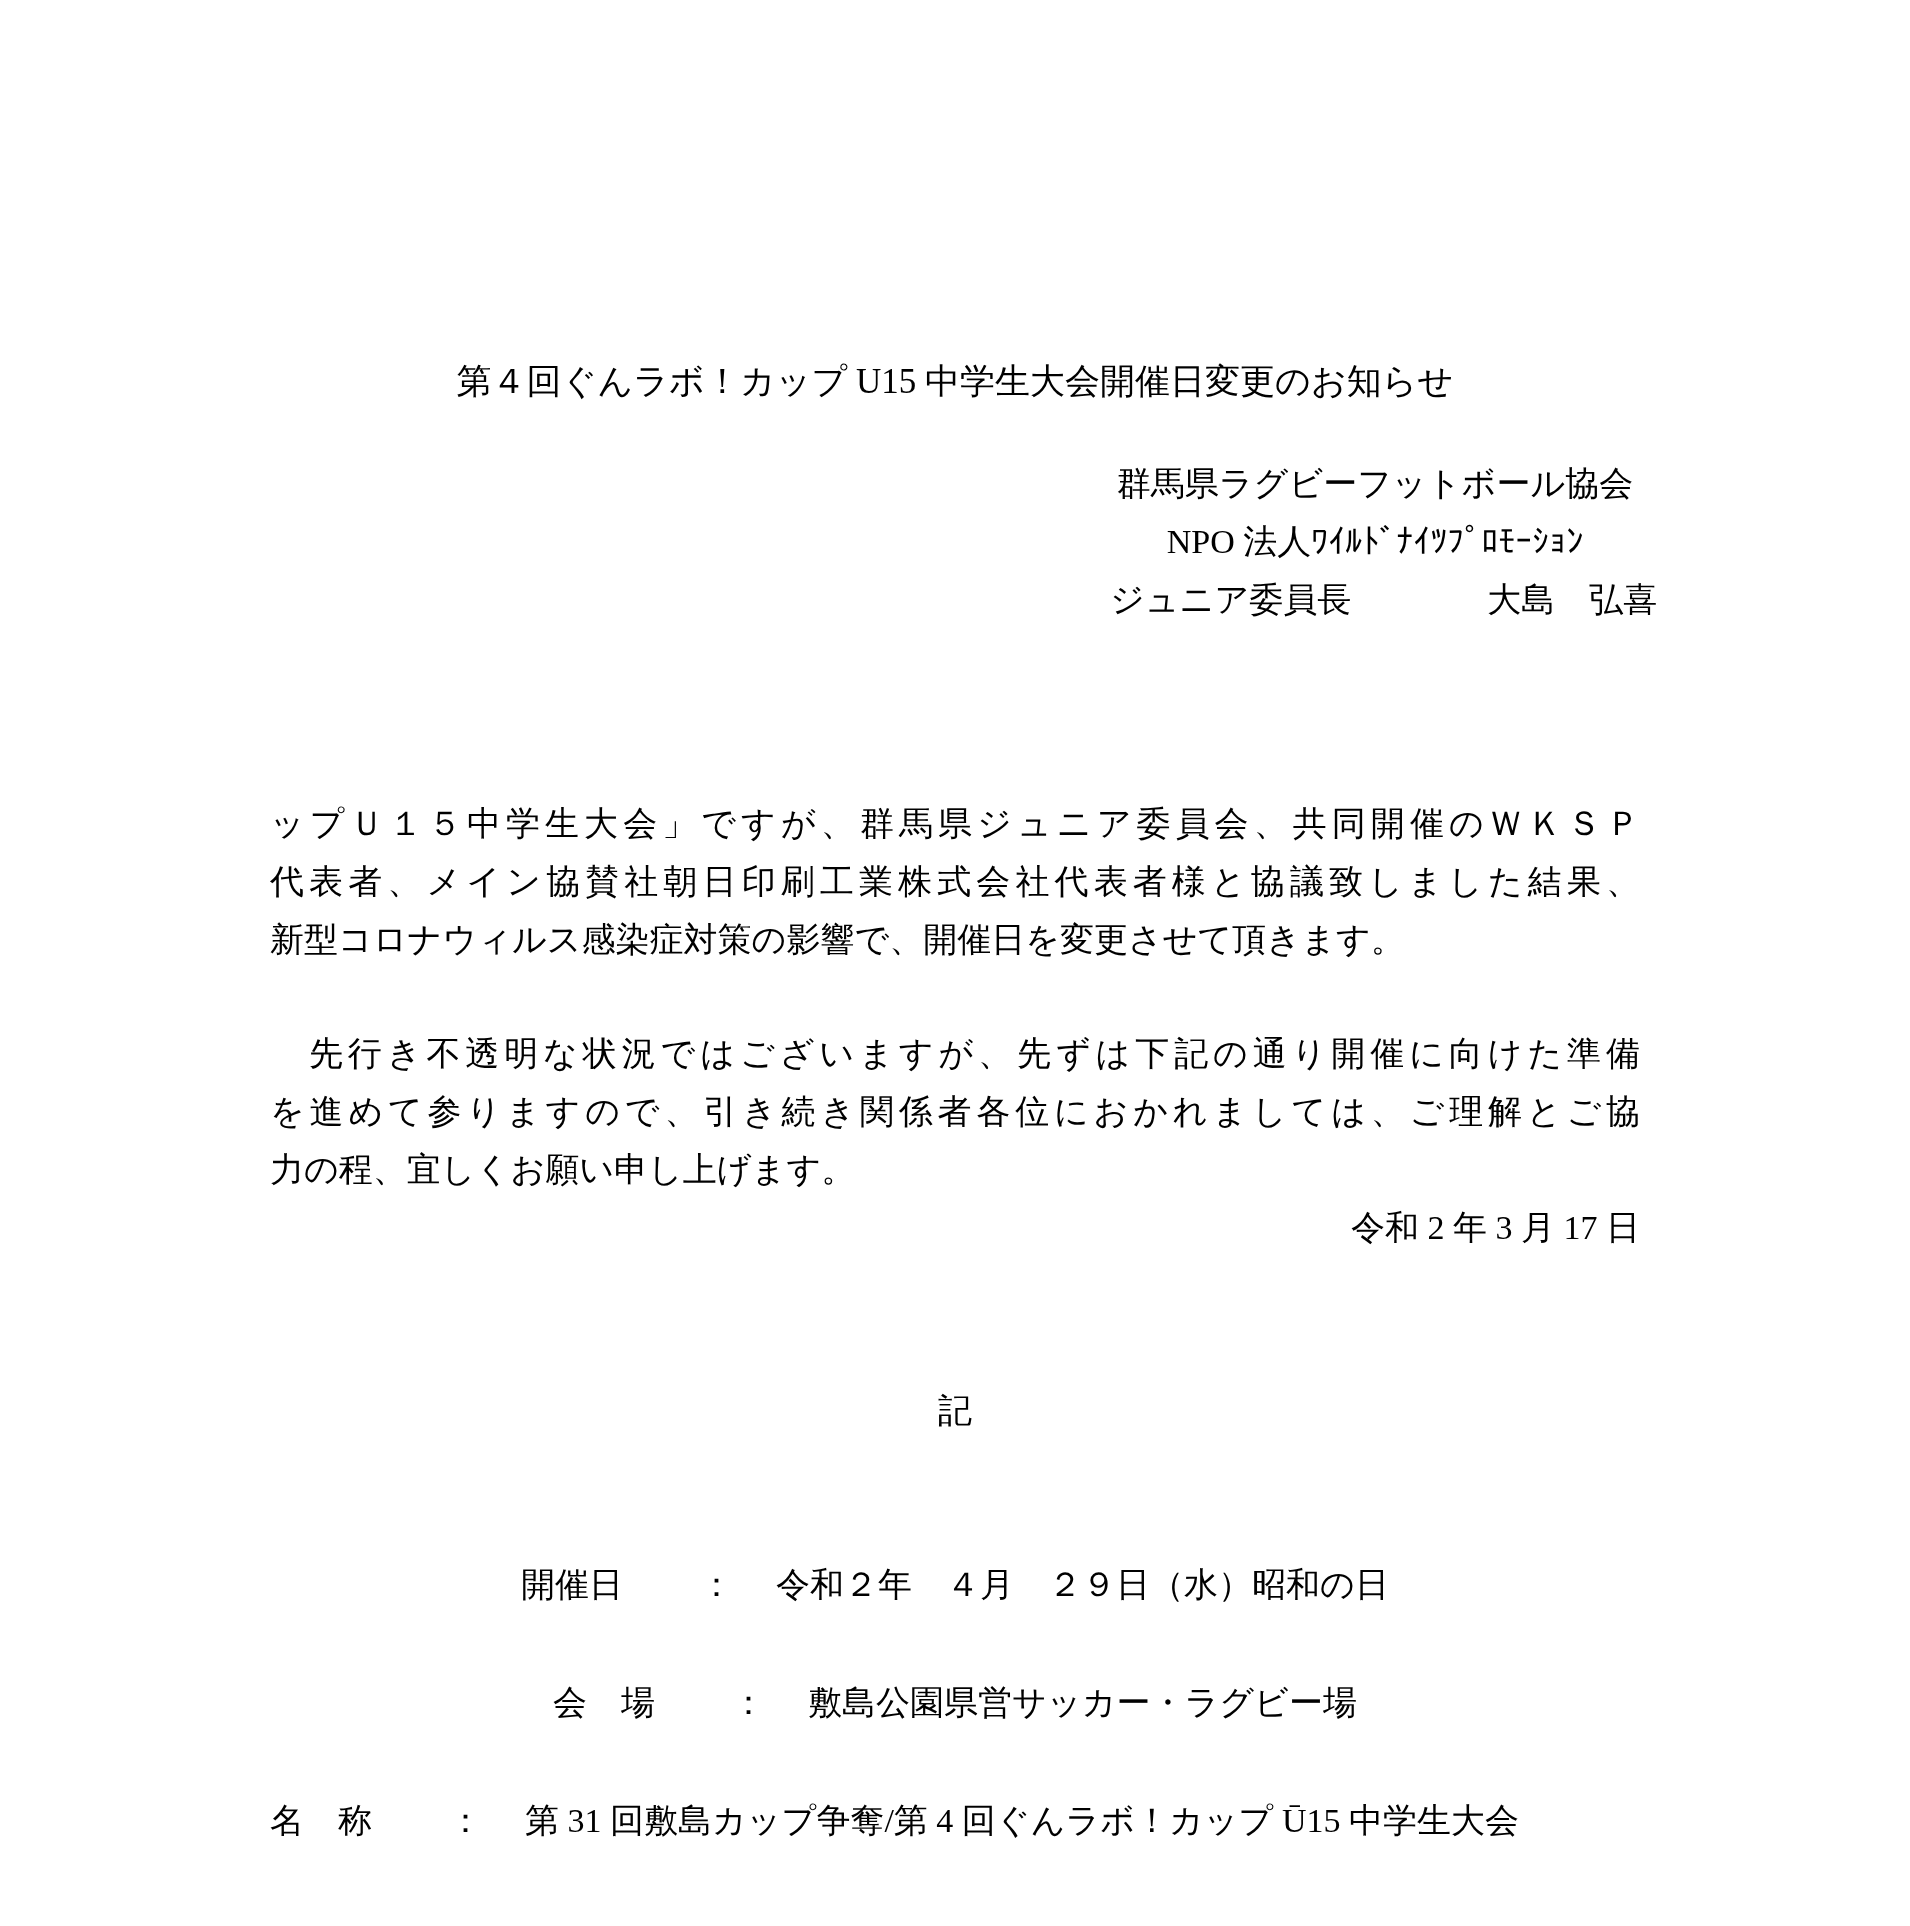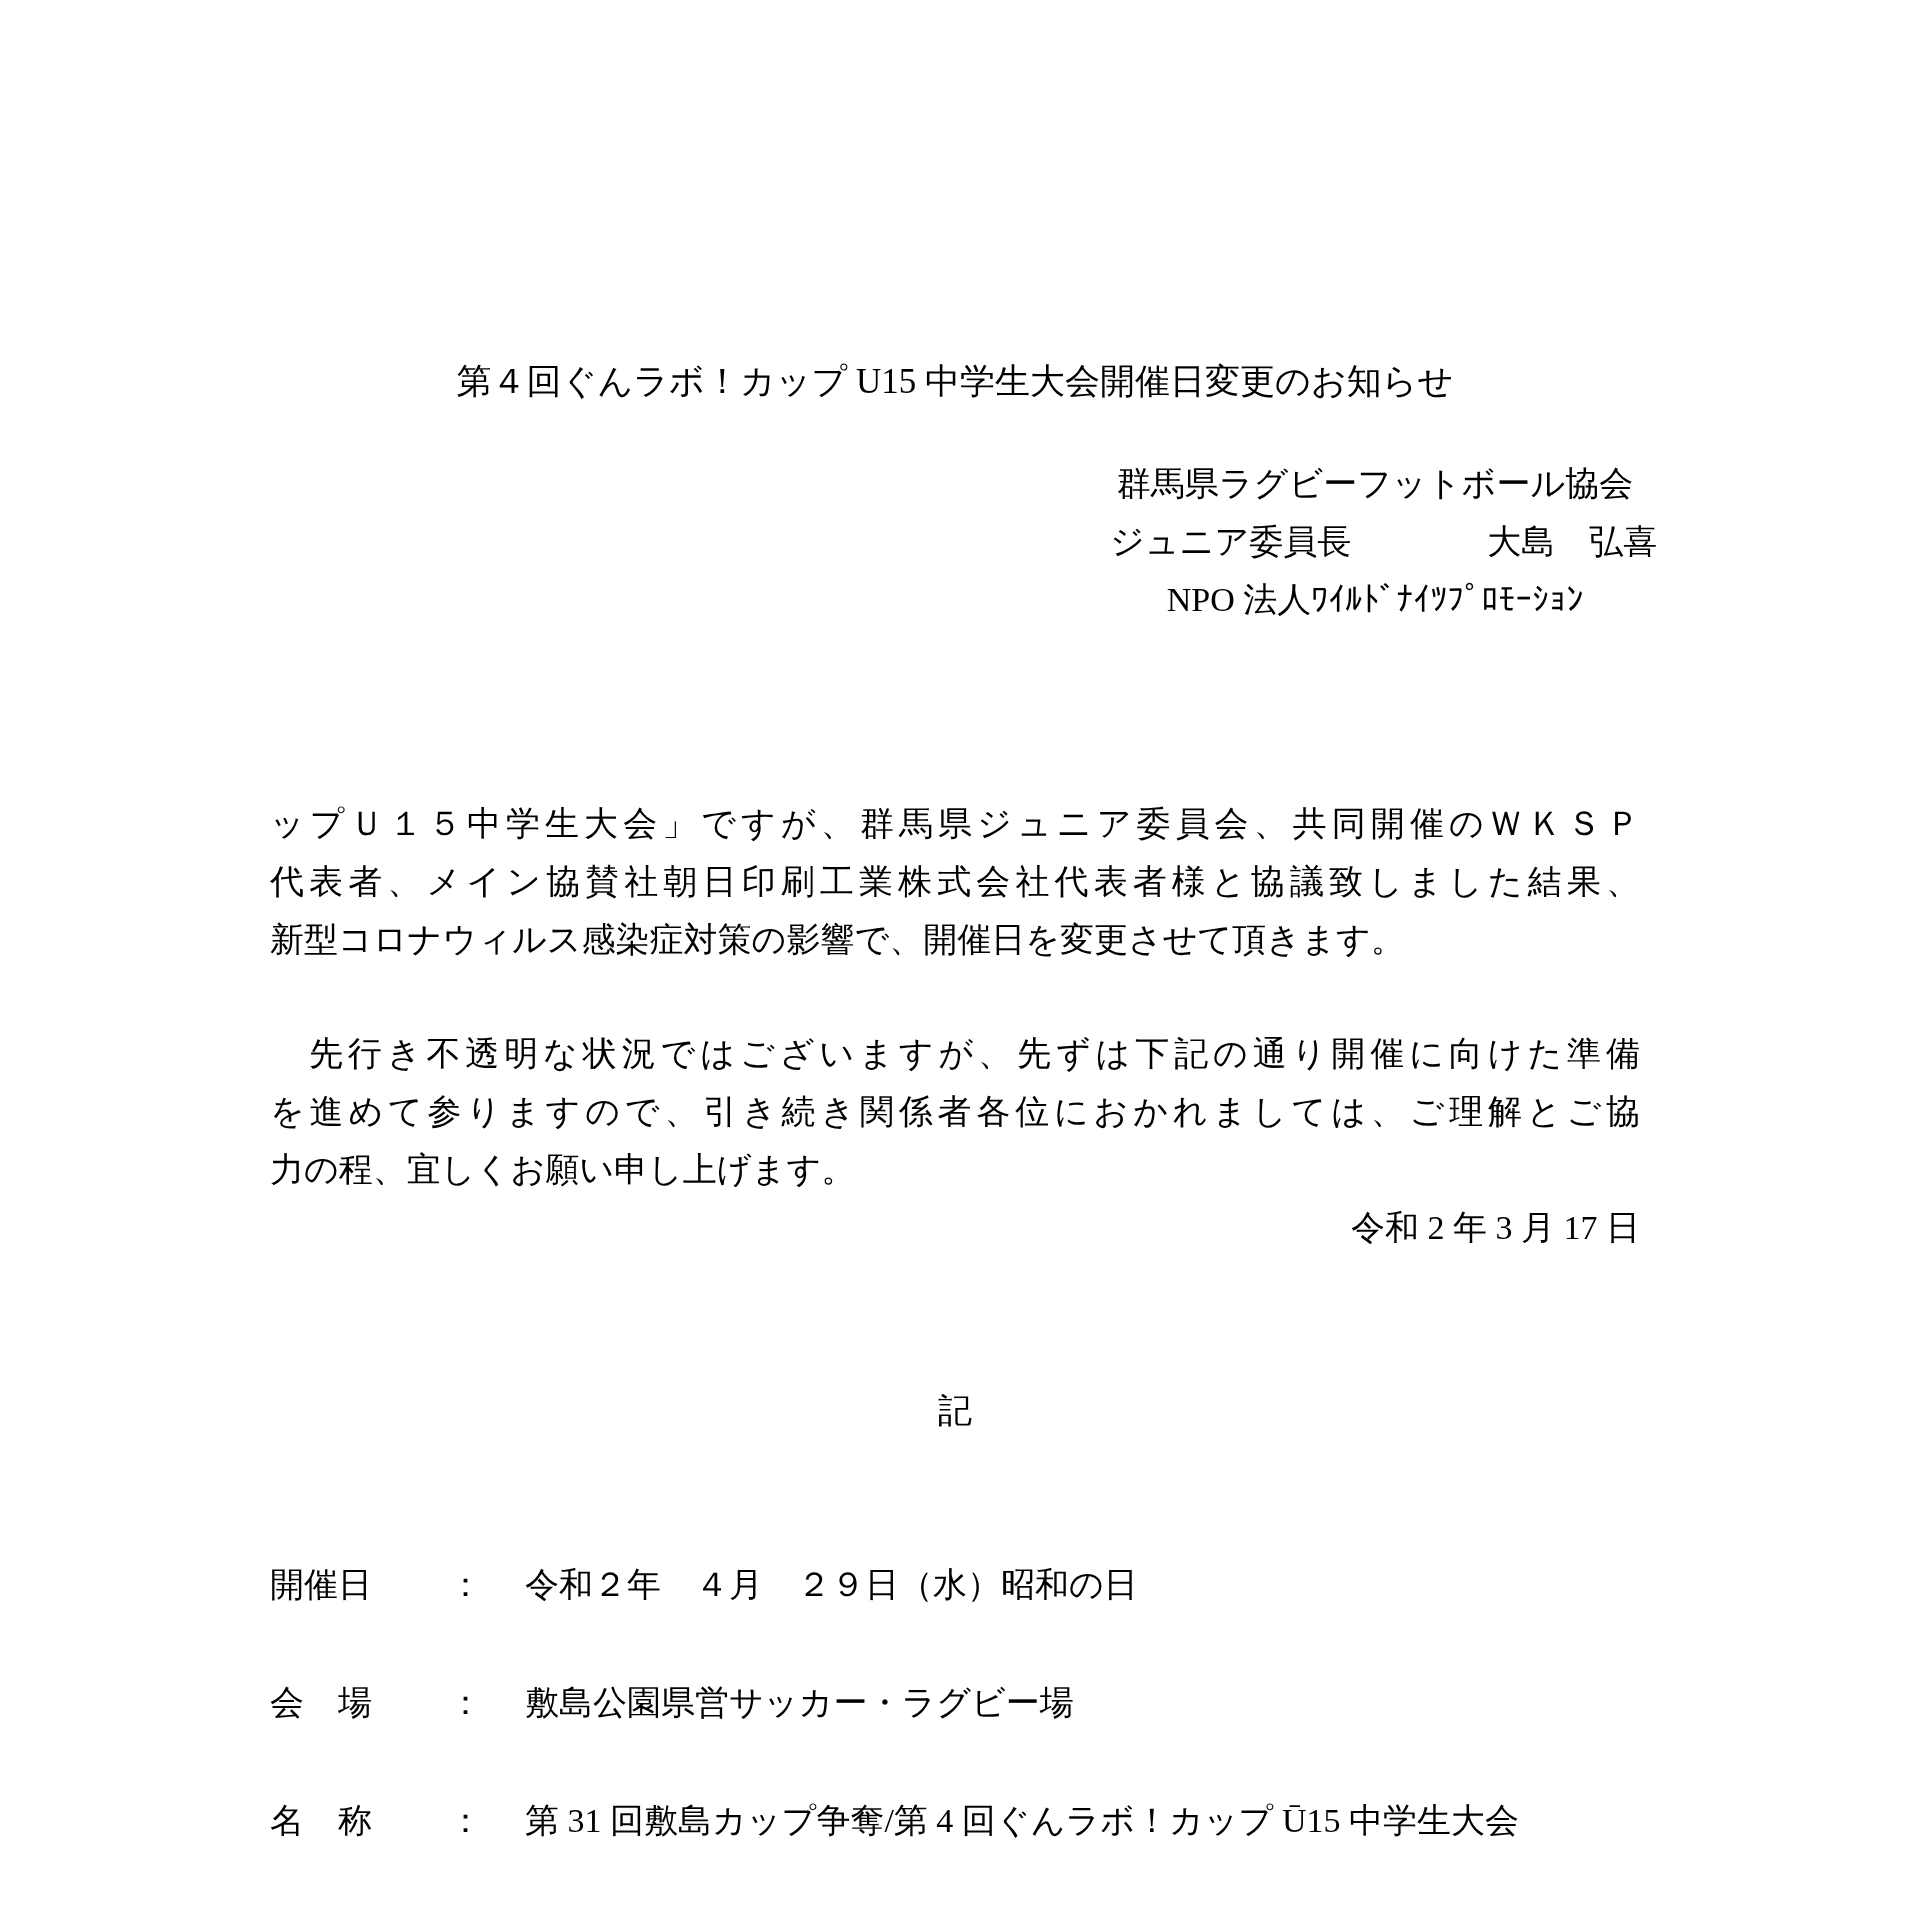--- a/index.html
+++ b/index.html
@@ -55,43 +55,43 @@
   .ki-heading {
     margin-top: 125px;
     text-align: center;
     height: 58px;
   }
   .detail-list { margin-top: 116px; }
   .detail-row {
     height: 58px;
     white-space: nowrap;
   }
-  .detail-row:not(:last-child) { margin-bottom: 60px; }
+  .detail-row:not(:last-child) { margin-bottom: 60px; text-align: center; }
   .detail-label {
     display: inline-block;
     min-width: 102px;
   }
   .detail-colon {
     display: inline-block;
     margin-left: 68px;
     margin-right: 34px;
   }
 </style>
 </head>
 <body>
 
 <div class="page">
   <div class="content">
 
     <div class="doc-title">第４回ぐんラボ！カップ U15 中学生大会開催日変更のお知らせ</div>
 
     <div class="sender-block">
       <div class="sender-line">群馬県ラグビーフットボール協会</div>
+      <div class="sender-line">NPO 法人ﾜｲﾙﾄﾞﾅｲﾂﾌﾟﾛﾓｰｼｮﾝ</div>
       <div class="sender-line">ジュニア委員長　　　　大島　弘喜</div>
-      <div class="sender-line">NPO 法人ﾜｲﾙﾄﾞﾅｲﾂﾌﾟﾛﾓｰｼｮﾝ</div>
     </div>
 
     <div class="para1">
       <div class="pline just">ップＵ１５中学生大会」ですが、群馬県ジュニア委員会、共同開催のＷＫＳＰ</div>
       <div class="pline just">代表者、メイン協賛社朝日印刷工業株式会社代表者様と協議致しました結果、</div>
       <div class="pline">新型コロナウィルス感染症対策の影響で、開催日を変更させて頂きます。</div>
     </div>
 
     <div class="para2">
       <div class="pline just">　先行き不透明な状況ではございますが、先ずは下記の通り開催に向けた準備</div>

